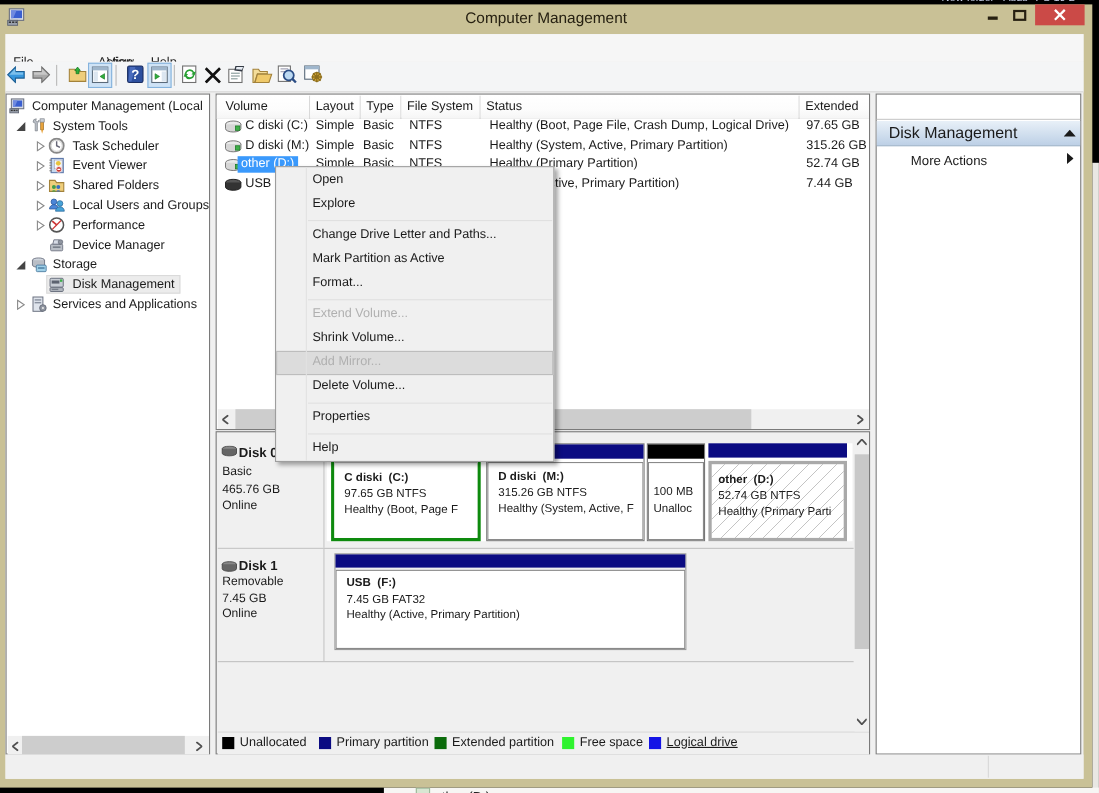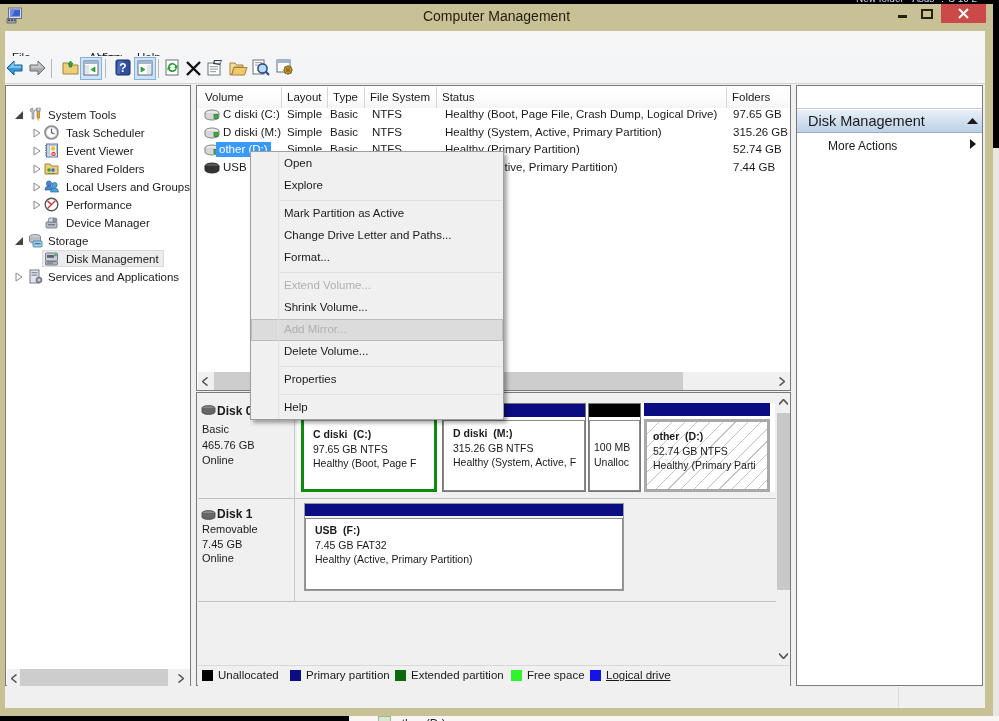--- a/index.html
+++ b/index.html
@@ -137,20 +137,32 @@
       </svg>
       <svg class="abs" style="left:271px; top:3px;" width="18" height="17" viewBox="0 0 18 17">
         <rect x="1" y="1" width="13" height="12" fill="#fff" stroke="#5a6a7a" stroke-width="1"></rect>
         <rect x="1" y="1" width="13" height="3" fill="#9fb6cc"></rect>
         <circle cx="12" cy="11" r="4" fill="#e3b53e" stroke="#8d6e1d" stroke-width="1"></circle>
         <circle cx="12" cy="11" r="1.4" fill="#fff"></circle>
         <path d="M12 6.2 L12 15.8 M7.2 11 L16.8 11 M8.6 7.6 L15.4 14.4 M8.6 14.4 L15.4 7.6" stroke="#8d6e1d" stroke-width="1.2"></path>
       </svg>
     </div>
     <div class="panel" id="tree">
+      <div class="treerow" style="top:2px;">
+        <svg class="ticon" style="left:2px;" viewBox="0 0 16 16" width="16" height="16">
+          <rect x="2.5" y="1" width="12" height="9.5" fill="#d7dce6" stroke="#6b7180" stroke-width="1"></rect>
+          <rect x="4" y="2.5" width="9" height="6" fill="#3a5fd0"></rect>
+            <path d="M4 2.5 L8.5 2.5 L5.8 8.5 L4 8.5 Z" fill="#6f8ae0"></path>
+          <rect x="1" y="10.5" width="8.5" height="4" fill="#9aa1ad" stroke="#5c6270" stroke-width="0.8"></rect>
+          <rect x="2" y="11.5" width="1.8" height="1.3" fill="#333"></rect>
+            <rect x="4.6" y="11.5" width="1.8" height="1.3" fill="#333"></rect>
+            <rect x="7.2" y="11.5" width="1.3" height="1.3" fill="#333"></rect>
+        </svg>
+        <span style="position:absolute; left:23px;">Computer Management (Local</span>
+      </div>
       <div class="treerow" style="top:20px;">
         <svg class="tarrow" style="left:8px;" viewBox="0 0 10 10" width="10" height="10">
             <path d="M9 1 L9 9 L1 9 Z" fill="#444"></path>
           </svg>
         <svg class="ticon" style="left:22px;" viewBox="0 0 15 15" width="15" height="15">
           <path d="M5 1 A3 3 0 0 0 2 4 L4 5 L4 12 L6 12 L6 5 A3 3 0 0 0 7.5 2.2 L5.8 4 L4.5 3 Z" fill="#b9bec6" stroke="#7b8088" stroke-width="0.6"></path>
           <rect x="9" y="2" width="2.6" height="9" fill="#e8a33d" stroke="#9c6a1c" stroke-width="0.6"></rect>
           <rect x="8.4" y="1" width="3.8" height="3" fill="#c9ced6" stroke="#7b8088" stroke-width="0.6"></rect>
           <path d="M9.3 11 L11.3 11 L10.3 14.5 Z" fill="#e8a33d"></path>
         </svg>
@@ -276,21 +288,21 @@
         <div class="abs" style="left:13px; top:0; width:148px; height:17px; background:#cdcdcd;"></div>
       </div>
     </div>
     <div class="panel" id="volpanel">
       <div class="abs" style="left:0; top:1px; width:593px; height:21px; border-bottom:1px solid #cbcbcb;">
         <div class="hdrcell" style="left:0; width:85px; padding-left:8px;">Volume</div>
         <div class="hdrcell" style="left:85px; width:46px;">Layout</div>
         <div class="hdrcell" style="left:131px; width:37px;">Type</div>
         <div class="hdrcell" style="left:168px; width:72px;">File System</div>
         <div class="hdrcell" style="left:240px; width:290px;">Status</div>
-        <div class="hdrcell" style="left:530px; width:63px; border-right:none;">Folders</div>
+        <div class="hdrcell" style="left:530px; width:63px; border-right:none;">Extended</div>
       </div>
       <div class="vrow" style="top:21px;">
         <svg class="abs" style="left:7px; top:2px;" width="16" height="13" viewBox="0 0 16 13">
             <ellipse cx="8" cy="4" rx="7" ry="3" fill="#e9e9e9" stroke="#777" stroke-width="0.9"></ellipse>
             <path d="M1 4 L1 8 A7 3 0 0 0 15 8 L15 4" fill="#d6d6d6" stroke="#777" stroke-width="0.9"></path>
             <rect x="10" y="5.5" width="4" height="4" fill="#3fae49" stroke="#1d7a26" stroke-width="0.7"></rect>
           </svg>
         <span style="left:26px;">C diski (C:)</span>
           <span class="c-lay">Simple</span>
           <span class="c-typ">Basic</span>
@@ -459,22 +471,22 @@
     </div>
   </div>
 </div>
 
 <div class="abs" id="ctxmenu" style="left:250px; top:151px; width:254px; height:269px; background:#f0f0f0; border:1px solid #9e9e9e; box-shadow:3px 3px 4px rgba(0,0,0,0.35); z-index:50;">
   <div class="abs" style="left:27px; top:0; width:1px; height:267px; background:#e2e2e2;"></div>
   <div style="padding-top:1px;">
     <div class="mi">Open</div>
     <div class="mi">Explore</div>
     <div class="msep"></div>
+    <div class="mi">Change Drive Letter and Paths...</div>
     <div class="mi">Mark Partition as Active</div>
-    <div class="mi">Change Drive Letter and Paths...</div>
     <div class="mi">Format...</div>
     <div class="msep"></div>
     <div class="mi gray">Extend Volume...</div>
     <div class="mi">Shrink Volume...</div>
     <div class="mi gray" style="background:#dcdcdc; outline:1px solid #bdbdbd; outline-offset:-1px;">Add Mirror...</div>
     <div class="mi">Delete Volume...</div>
     <div class="msep"></div>
     <div class="mi">Properties</div>
     <div class="msep"></div>
     <div class="mi">Help</div>

